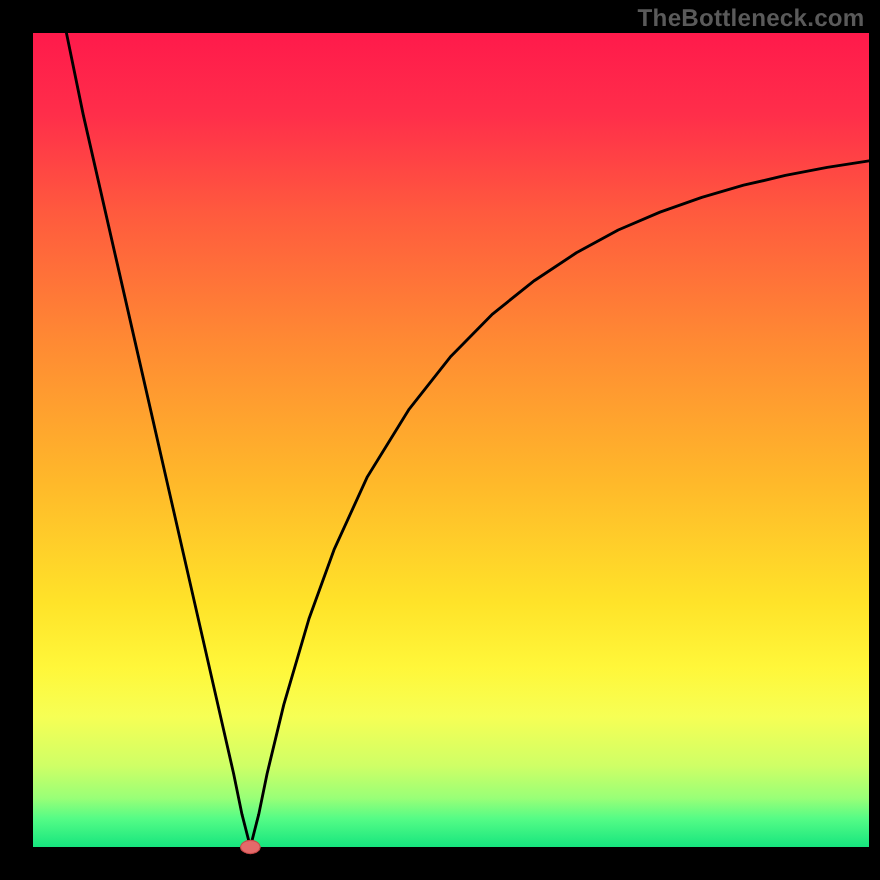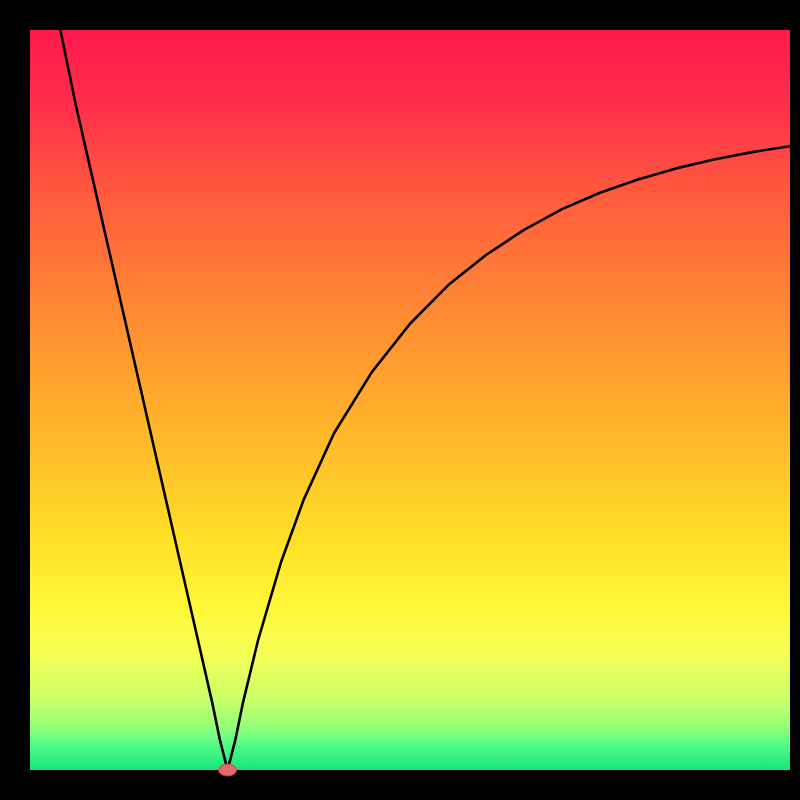--- a/index.html
+++ b/index.html
@@ -30,20 +30,21 @@
   svg {
     position: absolute;
     left: 0;
     top: 0;
   }
 </style>
 </head>
 <body>
 <div class="frame">
 
+  <div class="watermark">TheBottleneck.com</div>
 
   <svg id="chart-svg" width="800" height="800" viewBox="0 0 800 800">
     <defs>
       <linearGradient id="bg-grad" x1="0" y1="0" x2="0" y2="1">
 
       <stop offset="0.00%" stop-color="#ff1a4b"></stop>
           <stop offset="10.00%" stop-color="#ff2e4a"></stop>
           <stop offset="22.00%" stop-color="#ff5a3e"></stop>
           <stop offset="38.00%" stop-color="#ff8a33"></stop>
           <stop offset="55.00%" stop-color="#ffb82a"></stop>

